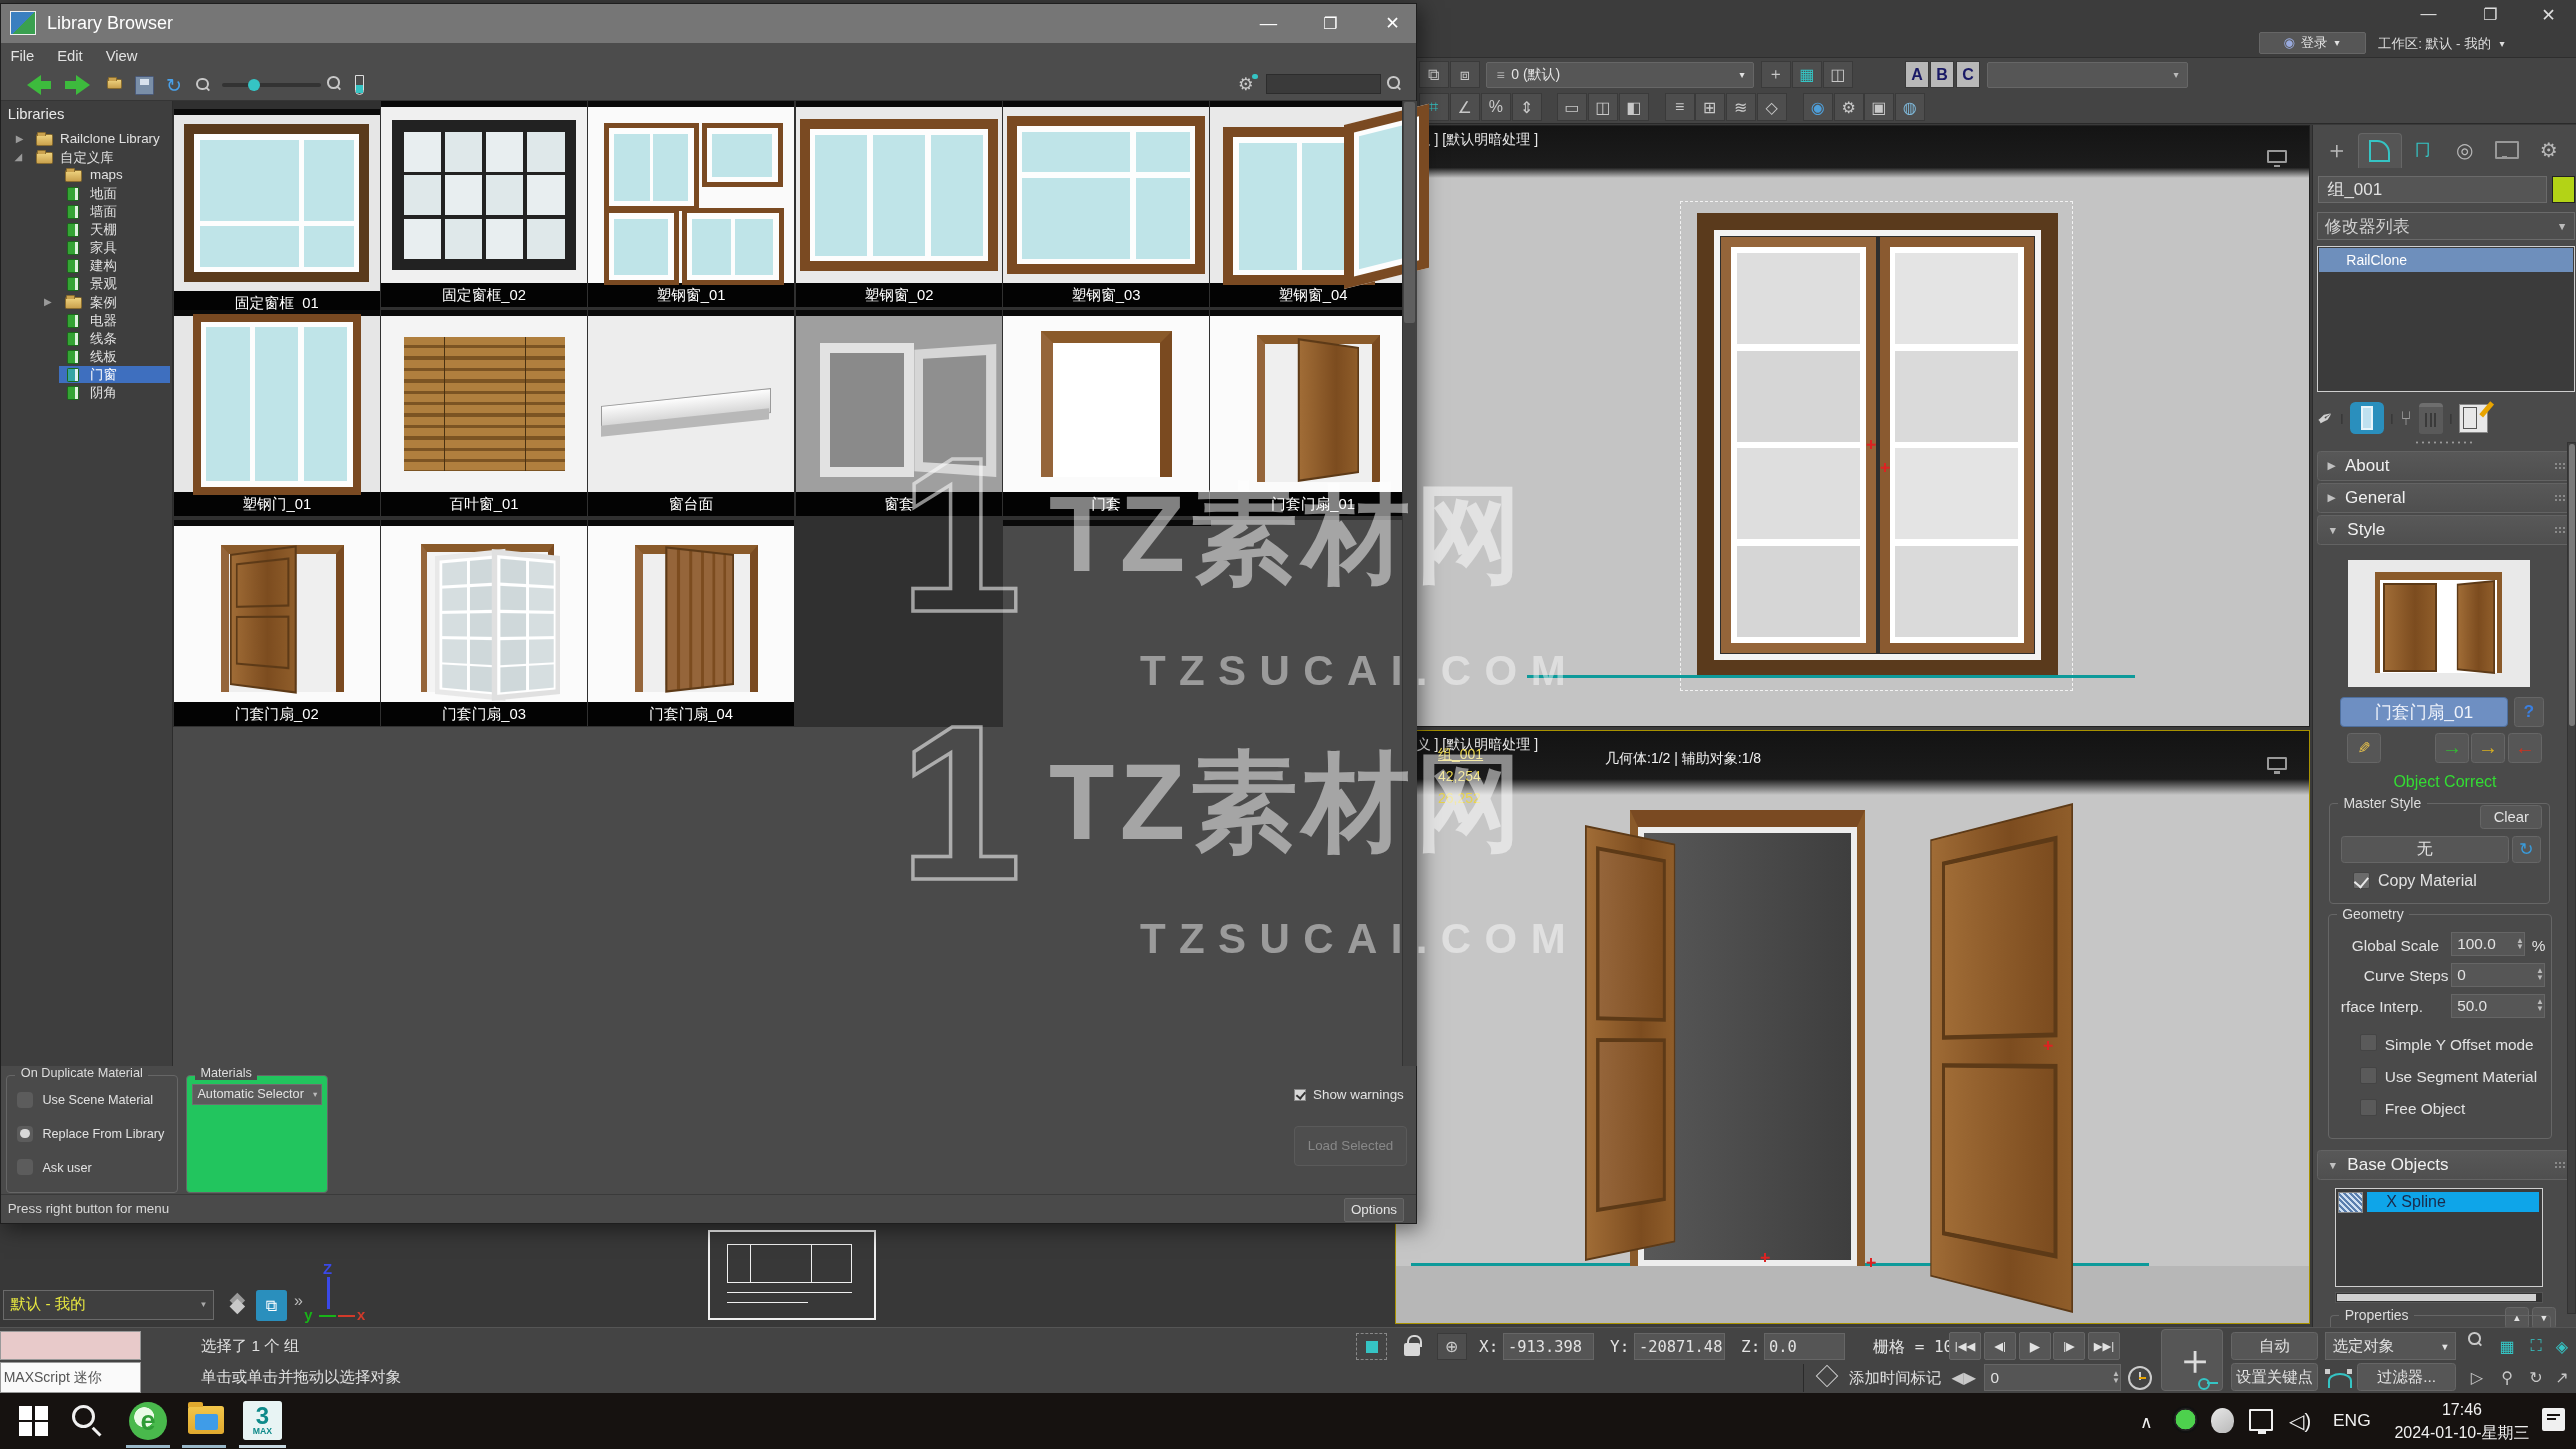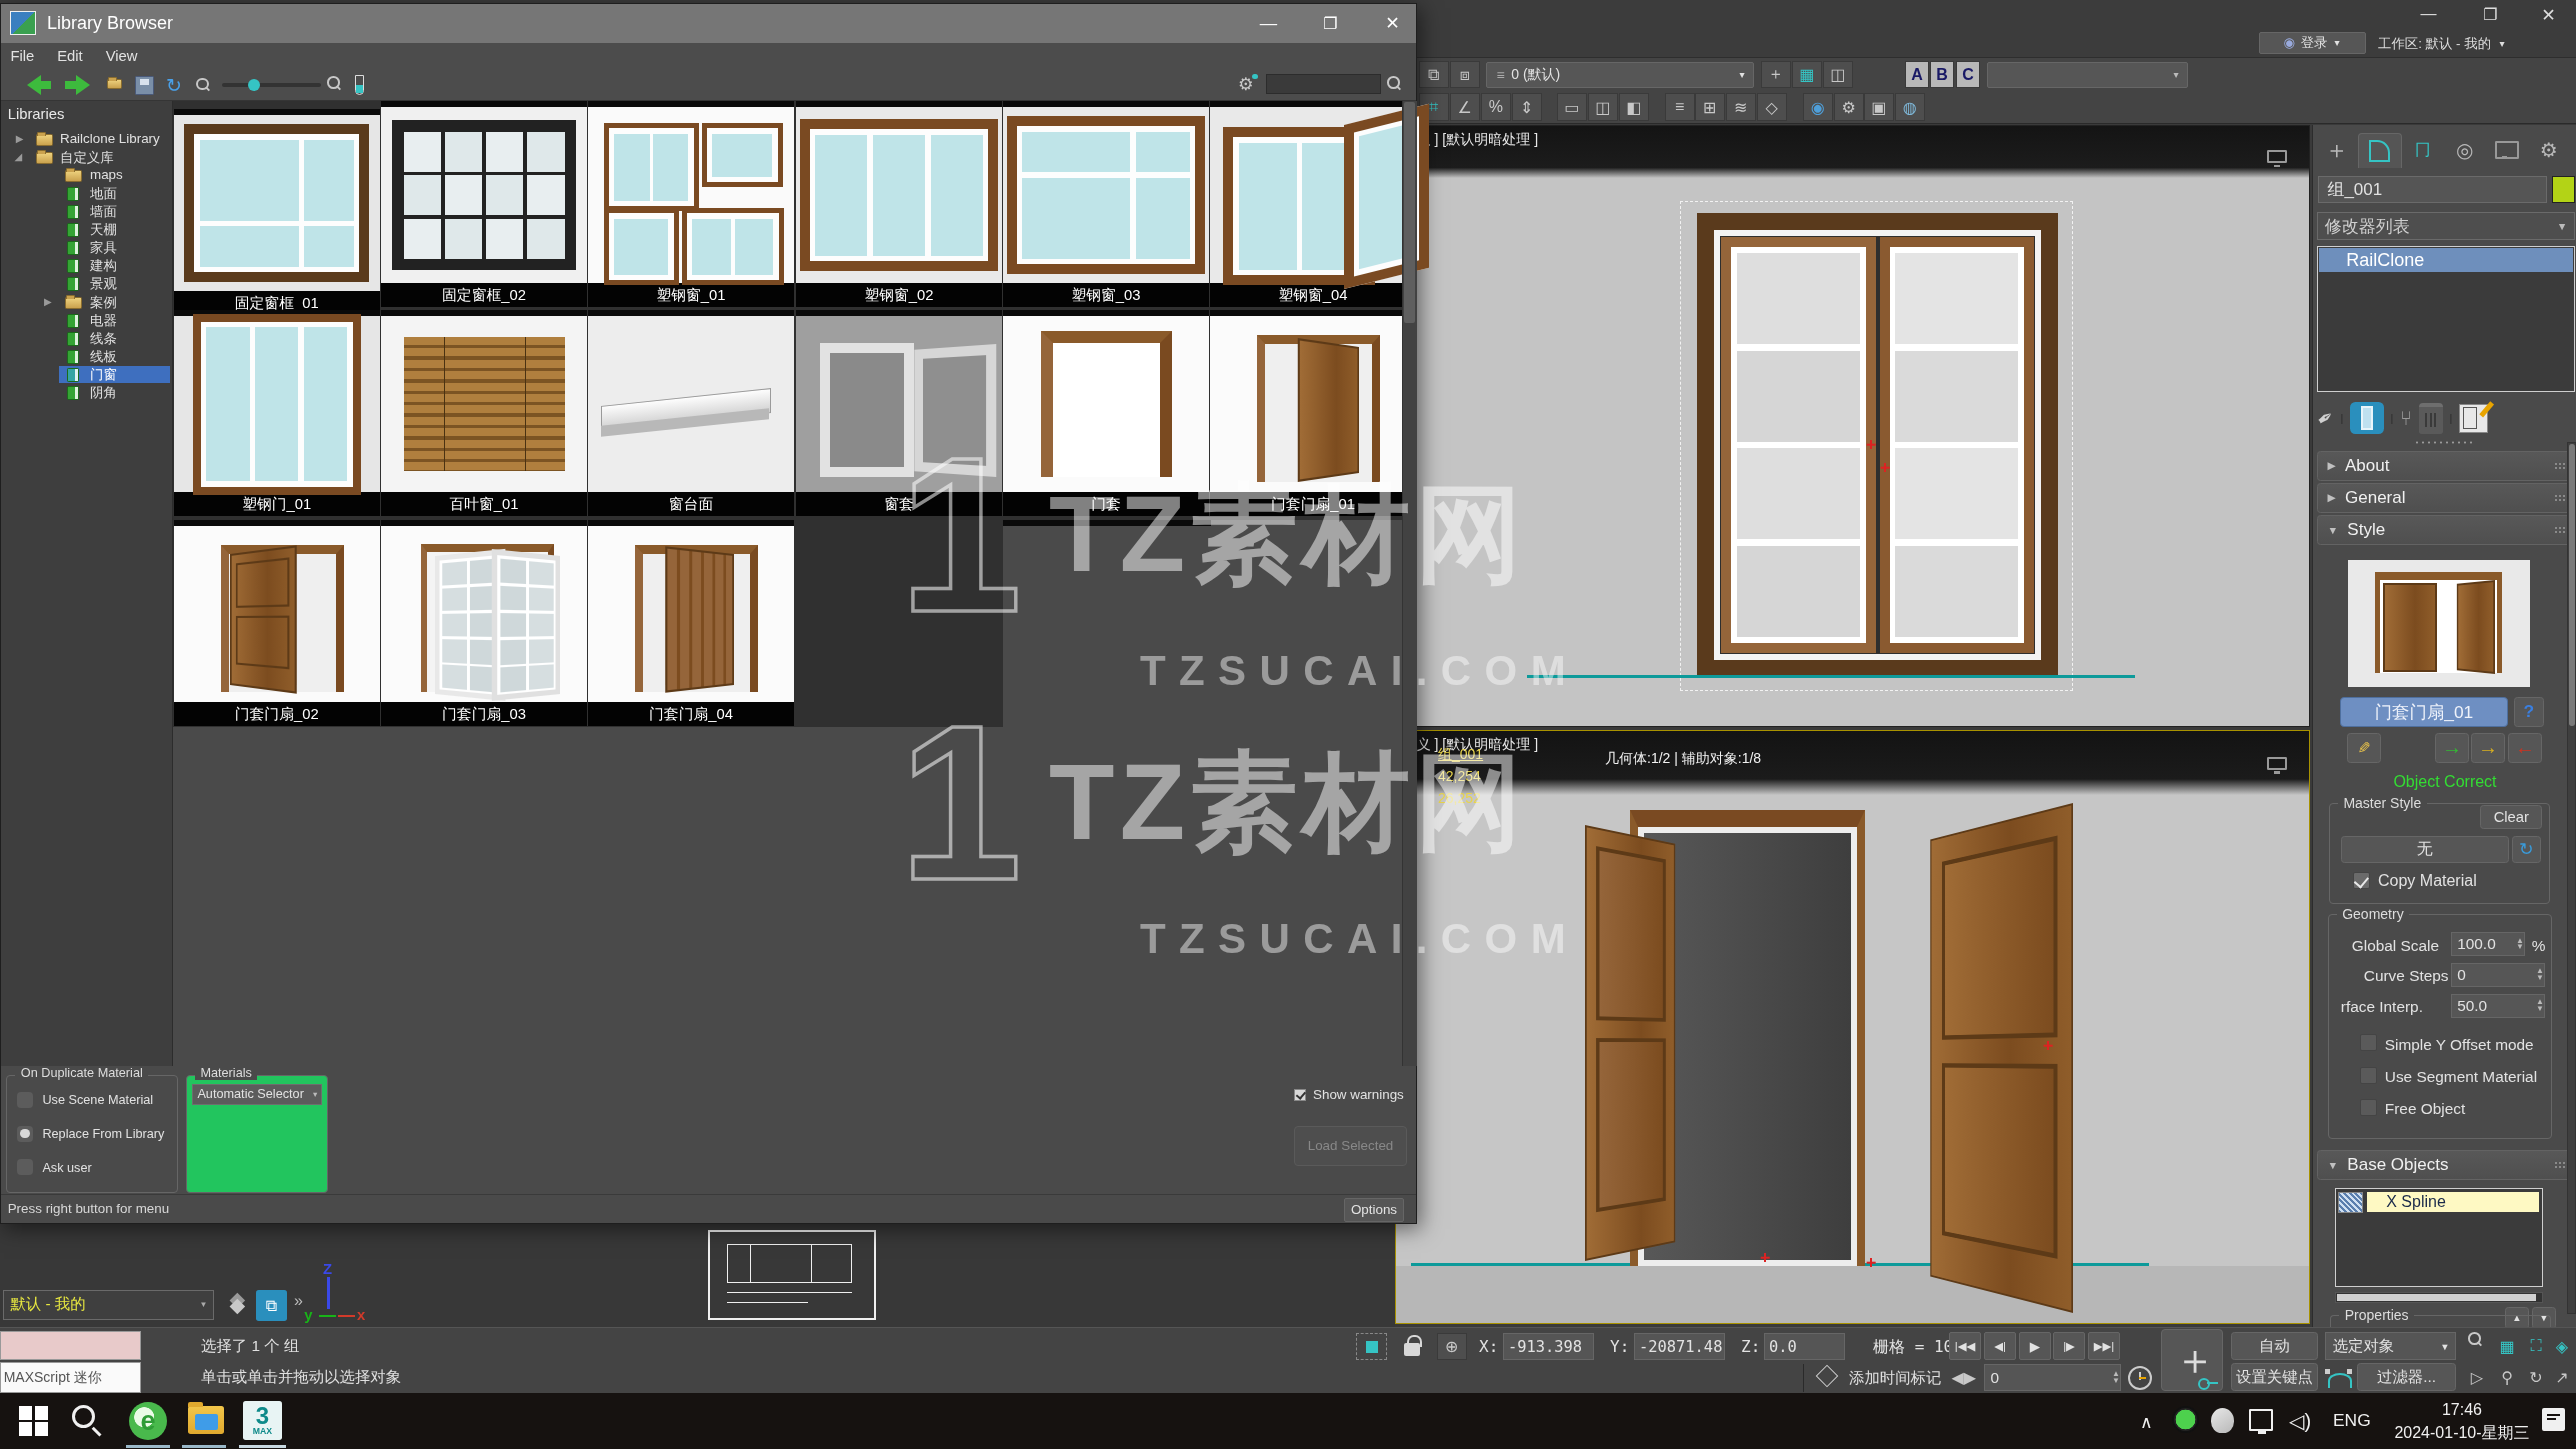--- a/index.html
+++ b/index.html
@@ -212,21 +212,21 @@
       <span style="font-size:17px;padding-left:8px;">组_001</span>
     </div>
     <div class="abs" style="left:239px;top:51px;width:23px;height:27px;background:#b3d316;border:0.7px solid #222;"></div>
 
     <div class="abs" style="left:4px;top:87px;width:258px;height:28px;background:#4e4e4e;border:0.7px solid #6a6a6a;display:flex;align-items:center;">
       <span style="font-size:17px;color:#cfcfcf;padding-left:6.7px;">修改器列表</span>
       <span style="margin-left:auto;margin-right:6.7px;font-size:10.7px;color:#bbb;">▼</span>
     </div>
 
     <div class="abs" style="left:4px;top:121px;width:258px;height:146px;background:#3b3b3b;border:0.7px solid #cfcfcf;">
-      <div style="margin:1.3px;height:24px;background:#6e8fbc;color:#fff;font-size:18px;display:flex;align-items:center;padding-left:27px;">RailClone</div>
+      <div style="margin:1.3px;height:24px;background:#6e8fbc;color:#fff;font-size:14px;display:flex;align-items:center;padding-left:27px;">RailClone</div>
     </div>
 
     <div class="abs" style="left:4px;top:274px;width:258px;height:38px;display:flex;align-items:center;gap:6.7px;">
       <span style="font-size:20px;color:#d0d0d0;transform:rotate(-35deg);">✒</span>
       <span style="color:#2c2c2c;">|</span>
       <div style="width:34px;height:32px;background:#2a8fbd;border-radius:5.4px;display:flex;align-items:center;justify-content:center;">
         <div style="width:8px;height:20px;border:2px solid #e8f4fa;background:#bfe0ef;"></div>
       </div>
       <span style="color:#2c2c2c;">|</span>
       <span style="font-size:20px;color:#9a9a9a;">⑂</span>
@@ -319,21 +319,21 @@
     </div>
 
     <div class="rollout abs" style="left:4px;top:1025px;width:258px;height:29.5px;">
       <span style="font-size:10.7px;color:#c0c0c0;">▼</span>
       <span>Base Objects</span>
       <span class="rdots"></span>
     </div>
     <div class="abs" style="left:21.5px;top:1063px;width:208px;height:99px;background:#3b3b3b;border:0.7px solid #cfcfcf;">
       <div style="display:flex;align-items:center;margin:2.7px;">
         <div style="width:23px;height:19px;background:repeating-linear-gradient(45deg,#5a7fae 0 2px,#cfe0f2 2px 4px);border:0.7px solid #888;"></div>
-        <div style="flex:1;height:20px;background:#fef9c3;color:#1a2a4a;font-size:16px;display:flex;align-items:center;padding-left:19px;margin-left:4px;">X Spline</div>
+        <div style="flex:1;height:20px;background:#0ea5e9;color:#1a2a4a;font-size:16px;display:flex;align-items:center;padding-left:19px;margin-left:4px;">X Spline</div>
       </div>
     </div>
     <div class="abs" style="left:21.5px;top:1167px;width:208px;height:10.7px;background:#333;border:0.7px solid #555;">
       <div style="margin:1.3px;height:6.7px;background:#d0d0d0;width:199px;"></div>
     </div>
     <div class="abs btn" style="left:192px;top:1182px;width:24px;height:21.5px;font-size:9.4px;">▲</div>
     <div class="abs btn" style="left:219px;top:1182px;width:24px;height:21.5px;font-size:9.4px;">▼</div>
 
     <div class="abs legendbox" style="left:17.4px;top:1190px;width:221px;height:27px;border-bottom:none;">
       <span class="legend">Properties</span>

